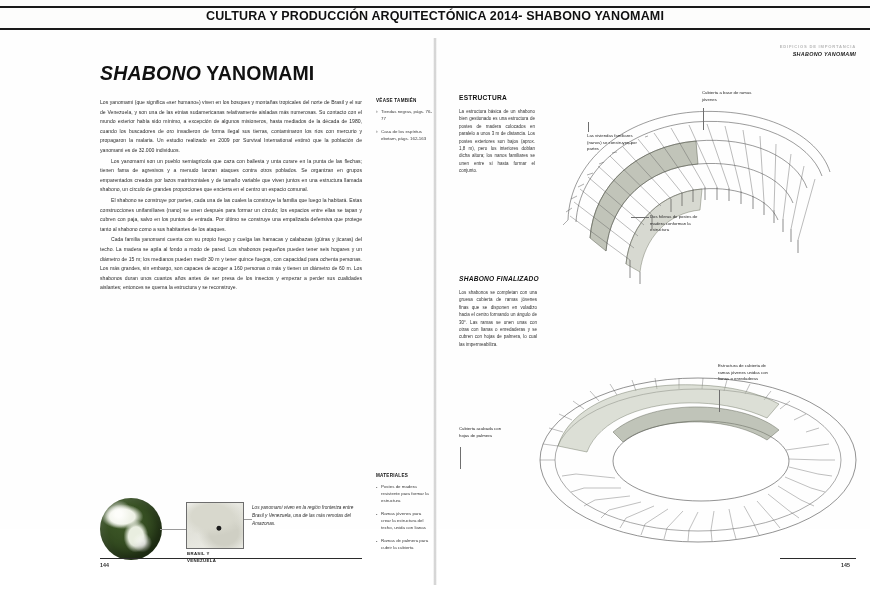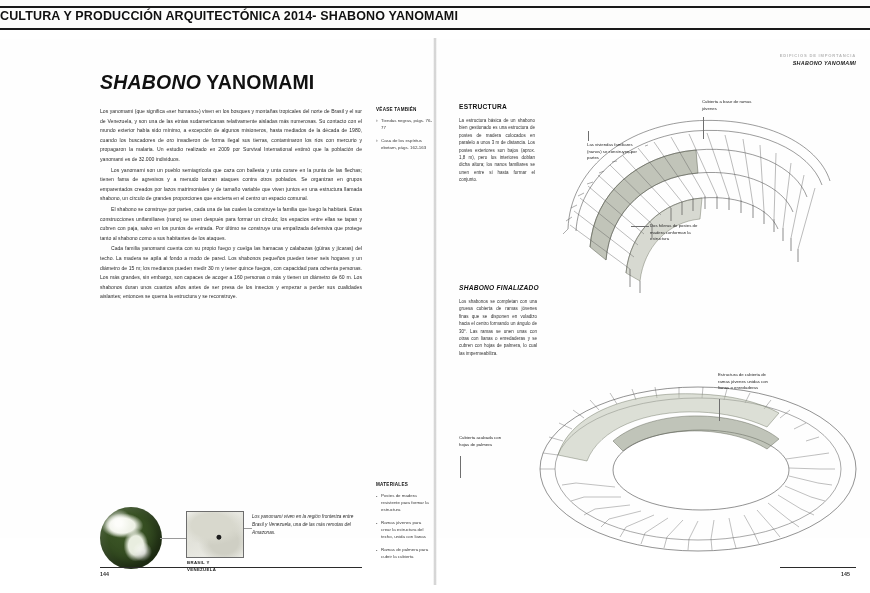--- a/index.html
+++ b/index.html
@@ -14,27 +14,28 @@
     width: 870px; height: 593px;
     background: #fdfdfc;
   }
 
   
   .hdr-rule { position:absolute; left:0; width:870px; background:#1a1a1a; }
   .hdr-rule.top { top:6px; height:1.5px; }
   .hdr-rule.bot { top:28px; height:1.5px; }
   .hdr-title {
     position:absolute; top:9px; left:0; width:870px;
+    text-align:center;
     font-weight:bold; font-size:12.5px; letter-spacing:0.15px;
     color:#111;
   }
 
   
   .spread { position:absolute; top:30px; left:0; width:870px; height:563px; background:#fff; }
-  .page { position:absolute; top:9px; height:499px; background:#fefefe; }
+  .page { position:absolute; top:0; height:499px; background:#fefefe; }
   .page.left  { left:0px;   width:435px; }
   .page.right { left:435px; width:435px; }
   .gutter {
     position:absolute; top:8px; left:433px; width:4px; height:547px;
     background:linear-gradient(to right,#ffffff 0%,#dcdcdc 35%,#b9b9b9 50%,#dcdcdc 65%,#ffffff 100%);
   }
 
   
   .ttl {
     position:absolute; left:100px; top:32px;

